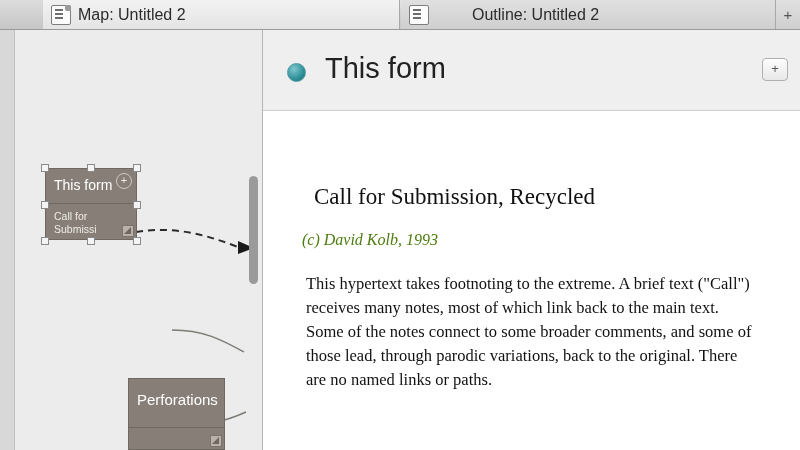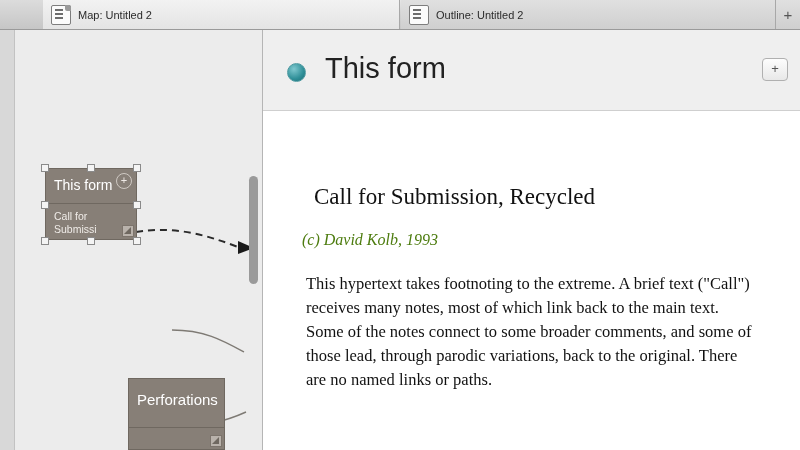--- a/index.html
+++ b/index.html
@@ -29,21 +29,21 @@
     border-bottom: 1px solid #9a9a9a;
     box-sizing: border-box;
   }
   .tab {
     position: absolute;
     top: 0;
     height: 29px;
     display: flex;
     align-items: center;
     box-sizing: border-box;
-    font-size: 11px;
+    font-size: 16px;
     color: #2b2b2b;
   }
   .tab-left-edge {
     position: absolute;
     top: 0; left: 0;
     width: 43px; height: 29px;
     background: linear-gradient(to bottom, #dcdcdc, #c6c6c6);
     border-right: 1px solid #a8a8a8;
   }
   .tab-map {
@@ -52,20 +52,21 @@
     background: linear-gradient(to bottom, #f2f2f2 0%, #e4e4e4 100%);
     border-right: 1px solid #a8a8a8;
     padding-left: 8px;
   }
   .tab-outline {
     left: 401px;
     width: 375px;
     background: linear-gradient(to bottom, #e0e0e0 0%, #cfcfcf 100%);
     border-right: 1px solid #a8a8a8;
     padding-left: 8px;
+    gap: 36px;
   }
   .tab-add {
     left: 776px;
     width: 24px;
     background: linear-gradient(to bottom, #e0e0e0 0%, #cfcfcf 100%);
     justify-content: center;
     color: #555;
     font-size: 15px;
   }
   .tab-icon {

